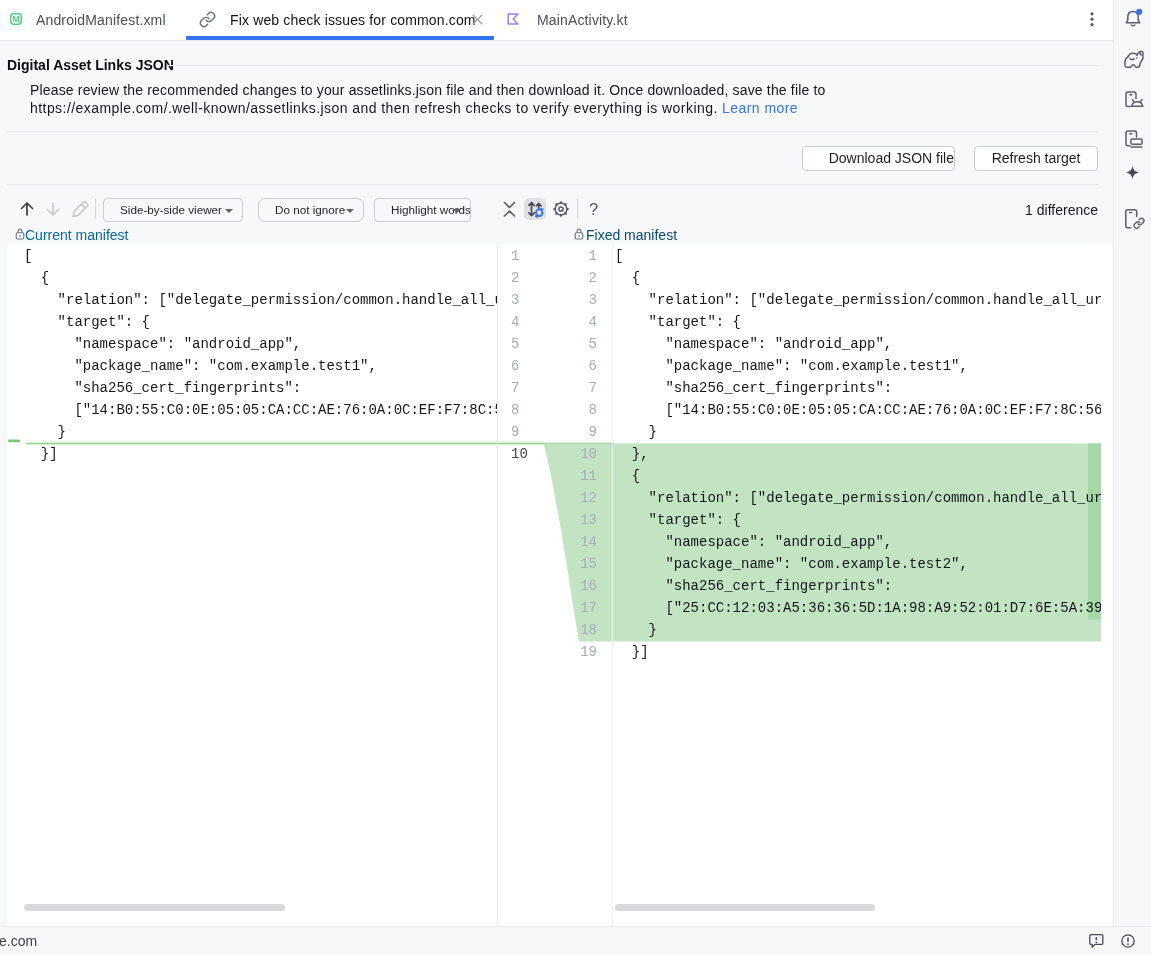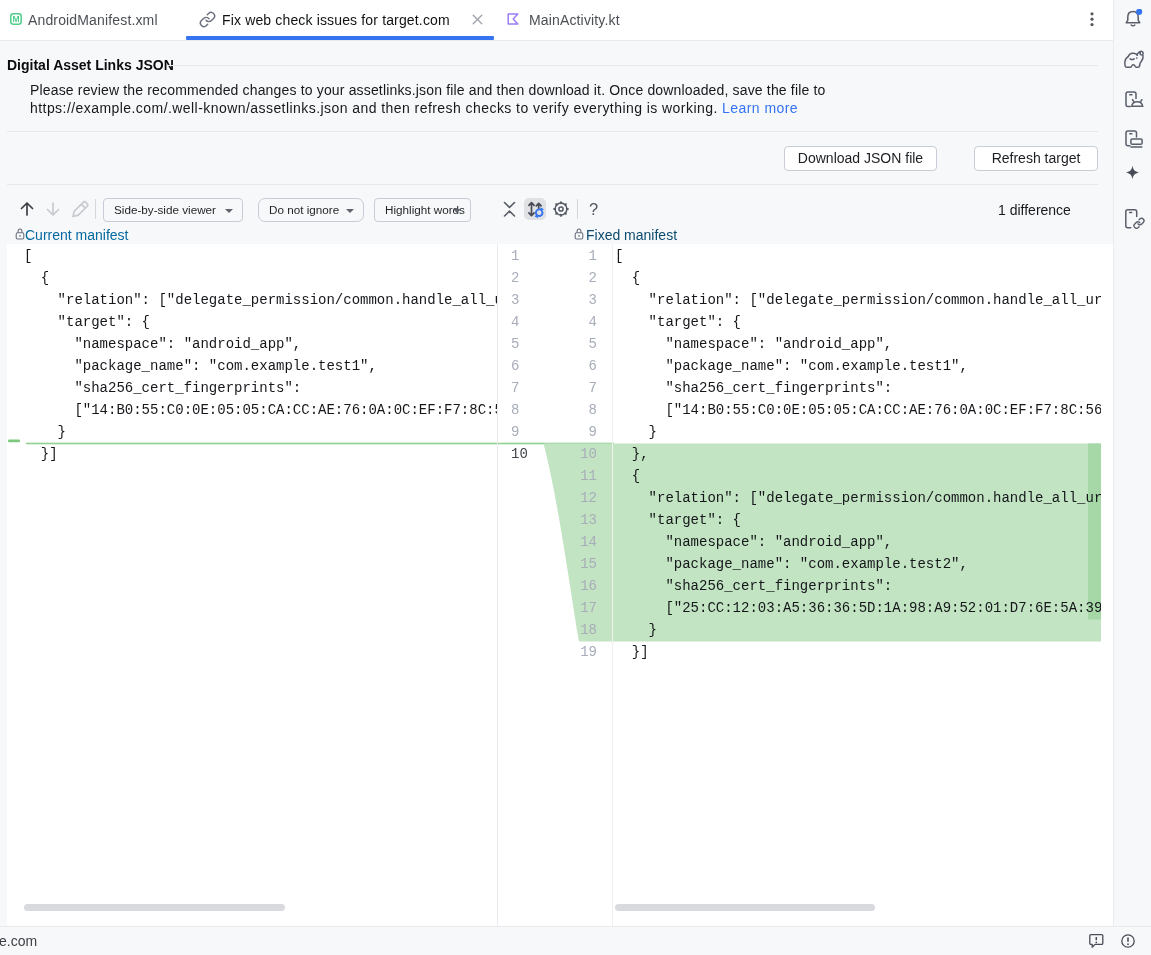--- a/index.html
+++ b/index.html
@@ -1,26 +1,26 @@
 <!DOCTYPE html>
 <html><head>
 <meta charset="utf-8">
 <style>
   * { margin:0; padding:0; box-sizing:border-box; }
   html,body { width:1151px; height:955px; overflow:hidden; background:#f7f8fa;
     font-family:"Liberation Sans", sans-serif; }
   .abs { position:absolute; }
   #tabbar { position:absolute; left:0; top:0; width:1113px; height:40px; background:#ffffff; }
-  .tabtxt { position:absolute; top:12px; font-size:14px; color:#4c4f55; white-space:nowrap; letter-spacing:0.15px; }
+  .tabtxt { position:absolute; top:12px; font-size:14px; color:#4c4f55; white-space:nowrap; letter-spacing:0.15px;margin-left:8px; }
   #underline { position:absolute; left:186px; top:36px; width:308px; height:4px; background:#3574f0; border-radius:1px; }
   .rule { position:absolute; height:1px; background:#e6e8ec; }
   .btn { position:absolute; top:146px; height:25px; background:#ffffff; border:1px solid #c9ccd6;
     border-radius:4px; font-size:14px; color:#1b1e22; text-align:center; line-height:23px; }
   .dd { position:absolute; top:198px; height:24px; border:1px solid #c9ccd6; border-radius:4px;
-    font-size:11.7px; color:#1f2326; line-height:22px; padding-left:10px; white-space:nowrap; }
+    font-size:11.7px; color:#1f2326; line-height:22px; padding-left:16px; white-space:nowrap; }
   .ddcaret { position:absolute; top:10px; right:9px; width:0; height:0;
     border-left:4px solid transparent; border-right:4px solid transparent; border-top:4.5px solid #5f636e; }
   .vsep { position:absolute; top:199px; width:1px; height:20px; background:#d5d7dd; }
   #codearea { position:absolute; left:7px; top:244px; width:1106px; height:682px; background:#ffffff; }
   .vline { position:absolute; top:244px; height:682px; width:1px; }
   pre { font-family:"Liberation Mono", monospace; font-size:14px; line-height:22px; color:#15171a; }
   .codepane { position:absolute; top:245px; overflow:hidden; }
   .nums { position:absolute; top:245px; font-family:"Liberation Mono", monospace; font-size:14px;
     line-height:22px; color:#a8adba; }
   .thumb { position:absolute; top:904px; height:7px; background:#d9dade; border-radius:3.5px; }
@@ -30,21 +30,21 @@
     border-left:1px solid #ebecf0; }
   svg { display:block; }
 </style>
 </head>
 <body>
 
 <div class="abs" style="left:7px; top:57px; font-size:14px; color:#0a0c0f;font-weight:bold;">Digital Asset Links JSON</div>
 <div class="rule" style="left:168px; top:65px; width:930px;"></div>
 <div class="abs" style="left:30px; top:82px; width:810px; font-size:14px; line-height:17.5px; color:#16181c;"><span style="letter-spacing:0.16px;">Please review the recommended changes to your assetlinks.json file and then download it. Once downloaded, save the file to</span><br><span style="letter-spacing:0.44px;">https://example.com/.well-known/assetlinks.json and then refresh checks to verify everything is working. <span style="color:#3574f0;">Learn more</span></span></div>
 <div class="rule" style="left:7px; top:131px; width:1091px;"></div>
-<div class="btn" style="left:784px; width:153px;">Download JSON file</div>
+<div class="btn" style="left:802px; width:153px;text-align:right;">Download JSON file</div>
 <div class="btn" style="left:974px; width:124px;">Refresh target</div>
 <div class="rule" style="left:7px; top:184px; width:1091px;"></div>
 
 <div id="toolbar" class="abs" style="left:14px; top:195px;">
 <svg width="590" height="30" viewBox="0 0 590 30" fill="none">
   <g stroke="#3c3f46" stroke-width="1.7" stroke-linecap="round" stroke-linejoin="round">
     <path d="M13,20 V8 M7.5,13.5 L13,8 L18.5,13.5"></path>
   </g>
   <g stroke="#c8cad1" stroke-width="1.7" stroke-linecap="round" stroke-linejoin="round">
     <path d="M39,8 V20 M33.5,14.5 L39,20 L44.5,14.5"></path>
@@ -81,21 +81,21 @@
 <svg class="abs" style="left:574px; top:228px;" width="10" height="12" viewBox="0 0 10 12" fill="none" stroke="#6c707e" stroke-width="1.1">
   <rect x="1.2" y="4.8" width="7.6" height="6.2" rx="1.4"></rect>
   <path d="M3.1,4.8 V3.6 Q3.1,1 5,1 Q6.9,1 6.9,3.6 V4.8"></path>
   <circle cx="5" cy="7.9" r="0.8" fill="#6c707e" stroke="none"></circle>
 </svg>
 <div class="vsep" style="left:95px;"></div>
 <div class="dd" style="left:103px; width:140px;">Side-by-side viewer<span class="ddcaret"></span></div>
 <div class="dd" style="left:258px; width:106px;border-radius:7px;">Do not ignore<span class="ddcaret"></span></div>
 <div class="dd" style="left:374px; width:97px;">Highlight words<span class="ddcaret"></span></div>
 <div class="vsep" style="left:577px;"></div>
-<div class="abs" style="left:998px; top:202px; width:100px; text-align:left; font-size:14px; color:#17191d;">1 difference</div>
+<div class="abs" style="left:998px; top:202px; width:100px; text-align:right; font-size:14px; color:#17191d;">1 difference</div>
 
 <div class="abs" style="left:25px; top:227px; font-size:14px; color:#0369a1;">Current manifest</div>
 <div class="abs" style="left:586px; top:227px; font-size:14px; color:#0c4a6e;">Fixed manifest</div>
 
 <div id="codearea"></div>
 <div id="diffsvg" class="abs" style="left:0; top:244px;">
 <svg width="1113" height="682" viewBox="0 0 1113 682">
   <rect x="8" y="195.6" width="12" height="2.6" rx="1.2" fill="#7cc87c"></rect>
   <rect x="26" y="198.7" width="588" height="1.6" fill="#90d090"></rect>
   <path d="M543.5,199.5 L1101,199.5 L1101,397.5 L579,397.5 C570,345 558,255 543.5,199.5 Z" fill="#c2e4c3"></path>
@@ -201,21 +201,21 @@
 <div id="tabbar">
   <svg class="abs" style="left:10px; top:13px;" width="12" height="12" viewBox="0 0 12 12" fill="none">
     <rect x="0.8" y="0.8" width="10.4" height="10.4" rx="2.6" stroke="#4fce8a" stroke-width="1.5"></rect>
     <text x="6" y="8.9" font-family="Liberation Sans, sans-serif" font-size="8.5" font-weight="bold" fill="#4fce8a" text-anchor="middle">M</text>
   </svg>
   <div class="tabtxt" style="left:28px;">AndroidManifest.xml</div>
   <svg class="abs" style="left:199px; top:11px;" width="17" height="17" viewBox="0 0 24 24" fill="none" stroke="#6c707e" stroke-width="2.1" stroke-linecap="round" stroke-linejoin="round">
     <path d="M10 13a5 5 0 0 0 7.54.54l3-3a5 5 0 0 0-7.07-7.07l-1.72 1.71"></path>
     <path d="M14 11a5 5 0 0 0-7.54-.54l-3 3a5 5 0 0 0 7.07 7.07l1.71-1.71"></path>
   </svg>
-  <div class="tabtxt" style="left:222px; color:#101214;">Fix web check issues for target.com</div>
+  <div class="tabtxt" style="left:222px; color:#101214;">Fix web check issues for common.com</div>
   <svg class="abs" style="left:471px; top:13px;" width="13" height="13" viewBox="0 0 13 13" stroke="#9da0a8" stroke-width="1.3" stroke-linecap="round">
     <path d="M2.2,2.2 L10.8,10.8 M10.8,2.2 L2.2,10.8"></path>
   </svg>
   <svg class="abs" style="left:507px; top:13px;" width="12" height="12" viewBox="0 0 12 12" fill="none" stroke="#9c7ef5" stroke-width="1.5" stroke-linejoin="round">
     <path d="M10.8,1.1 H1.2 V10.9 H10.8 L6.2,6 Z"></path>
   </svg>
   <div class="tabtxt" style="left:529px;">MainActivity.kt</div>
   <svg class="abs" style="left:1086px; top:11px;" width="12" height="17" viewBox="0 0 12 17">
     <circle cx="6" cy="2.8" r="1.6" fill="#55585f"></circle>
     <circle cx="6" cy="8.2" r="1.6" fill="#55585f"></circle>

